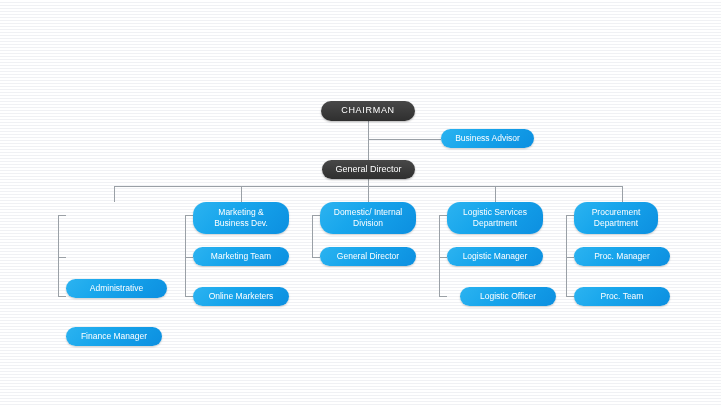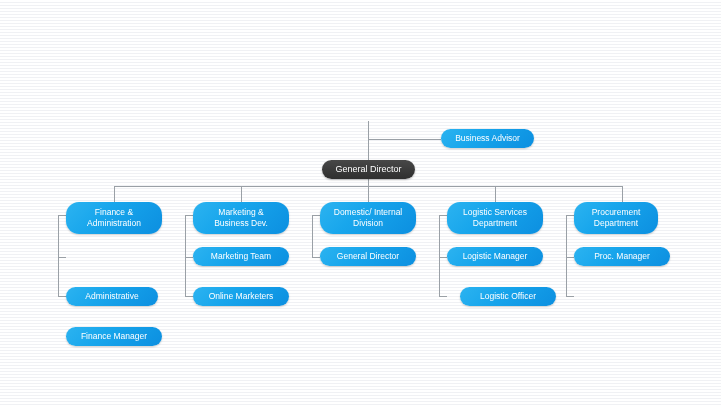--- a/index.html
+++ b/index.html
@@ -170,42 +170,42 @@
         <line x1="439" y1="179" x2="447" y2="179"></line>
         <line x1="439" y1="218" x2="447" y2="218"></line>
 
         <line x1="566" y1="137" x2="574" y2="137"></line>
         <line x1="566" y1="137" x2="566" y2="218"></line>
         <line x1="566" y1="179" x2="574" y2="179"></line>
         <line x1="566" y1="218" x2="574" y2="218"></line>
       </g>
     </svg>
 
+    <div class="node dark chairman" style="left:321px; top:23px; width:94px; height:20px;">CHAIRMAN</div>
 
     <div class="node blue advisor" style="left:441px; top:51px; width:93px; height:19px;">Business Advisor</div>
 
     <div class="node dark" style="left:322px; top:82px; width:93px; height:19px;">General Director</div>
 
-    <div class="node blue dept" style="left:66px; top:124px; width:96px; height:32px;">Finance &amp;
-Administration</div>
     <div class="node blue child" style="left:66px; top:249px; width:96px; height:19px;">Finance Manager</div>
-    <div class="node blue child" style="left:66px; top:209px; width:92px; height:19px;">Administrative</div>
+    <div class="node blue child" style="left:66px; top:201px; width:101px; height:19px;">Administrative</div>
 
     <div class="node blue dept" style="left:193px; top:124px; width:96px; height:32px;">Marketing &amp;
 Business Dev.</div>
     <div class="node blue child" style="left:193px; top:169px; width:96px; height:19px;">Marketing Team</div>
     <div class="node blue child" style="left:193px; top:209px; width:96px; height:19px;">Online Marketers</div>
 
     <div class="node blue dept" style="left:320px; top:124px; width:96px; height:32px;">Domestic/ Internal
 Division</div>
     <div class="node blue child" style="left:320px; top:169px; width:96px; height:19px;">General Director</div>
 
     <div class="node blue dept" style="left:447px; top:124px; width:96px; height:32px;">Logistic Services
 Department</div>
     <div class="node blue child" style="left:447px; top:169px; width:96px; height:19px;">Logistic Manager</div>
     <div class="node blue child" style="left:460px; top:209px; width:96px; height:19px;">Logistic Officer</div>
 
     <div class="node blue dept" style="left:574px; top:124px; width:84px; height:32px;">Procurement
 Department</div>
     <div class="node blue child" style="left:574px; top:169px; width:96px; height:19px;">Proc. Manager</div>
+    <div class="node blue child" style="left:574px; top:209px; width:96px; height:19px;">Proc. Team</div>
 
   </div>
 </div>
 
 </body></html>

